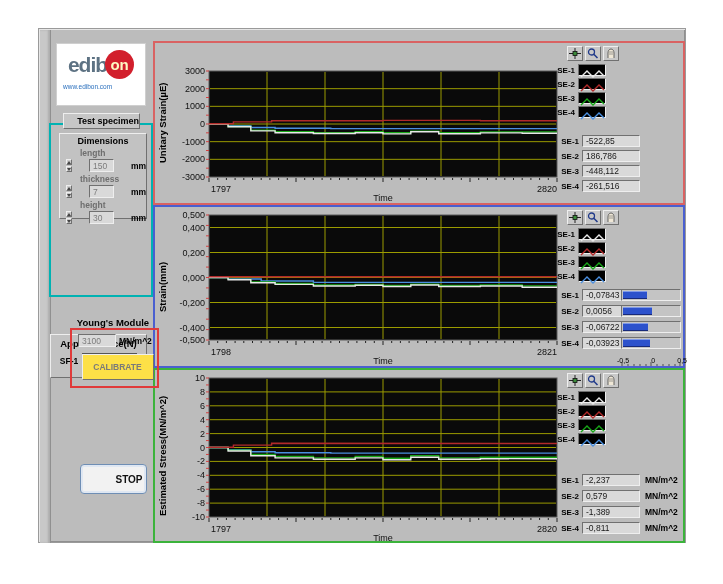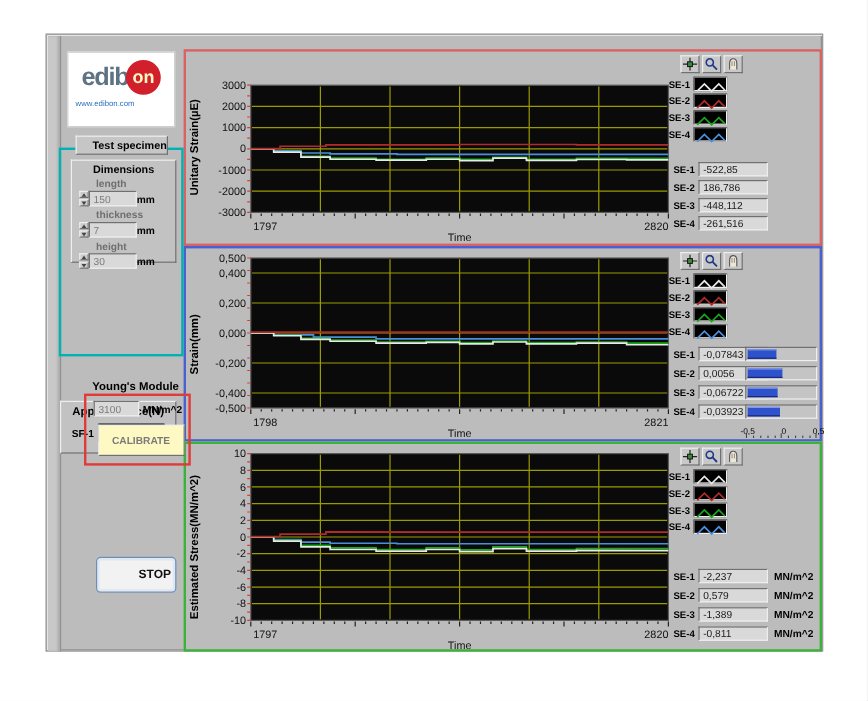--- a/index.html
+++ b/index.html
@@ -31,35 +31,35 @@
   #website { font-size:6.5px; color:#2a6fbd; margin-top:4px; text-align:left; padding-left:6px; }
 
   #spec-tab { position:absolute; left:24px; top:84px; width:77px; height:16px; z-index:3;
     background:#c6c6c6; font-size:9px; font-weight:bold; text-align:right; line-height:14px; }
   #teal-box { position:absolute; left:10px; top:94px; width:104px; height:174px;
     border:2px solid #00b2b2; z-index:1; }
   #dims-box { position:absolute; left:8px; top:8px; width:88px; height:86px; background:#c2c2c2; }
   .group-title { font-size:9px; font-weight:bold; text-align:center; padding-top:2px; }
   .dim-field { margin-left:6px; margin-top:2px; }
   .dim-label { font-size:8.5px; font-weight:bold; color:#6e6e6e; margin-left:14px; line-height:10px; }
-  .dim-row { display:flex; align-items:center; gap:0; margin-top:1px; }
+  .dim-row { display:flex; align-items:center; gap:17px; margin-top:1px; }
   .spinner { width:8px; height:13px; display:flex; flex-direction:column; gap:1px; }
   .spin-btn { flex:1; background:#cccccc; display:flex; align-items:center; justify-content:center; }
   .tri-up { width:0; height:0; border-left:2px solid transparent; border-right:2px solid transparent; border-bottom:3px solid #444; }
   .tri-dn { width:0; height:0; border-left:2px solid transparent; border-right:2px solid transparent; border-top:3px solid #444; }
   .dim-value { width:40px; height:13px; color:#7c7c7c; }
   .unit { font-size:8.5px; font-weight:bold; }
 
   #youngs-title { position:absolute; left:12px; top:192px; width:100px; text-align:center;
     font-size:9.5px; font-weight:bold; }
   #youngs-box { position:absolute; left:19px; top:203px; width:89px; height:60px;
     border:2px solid #e03a3a; padding:4px 0 16px 6px; }
   #youngs-row { display:flex; align-items:center; gap:3px; }
   #youngs-value { width:38px; height:13px; color:#7c7c7c; }
-  #calibrate-btn { margin:7px auto 0 auto; width:72px; height:26px; background:#fef9c3;
+  #calibrate-btn { margin:7px auto 0 auto; width:72px; height:26px; background:#fde047;
     font-size:8.5px; font-weight:bold; color:#7a7a7a; display:block; text-align:center;
     font-family:"Liberation Sans", sans-serif; }
 
   #force-box { position:absolute; left:11px; top:305px; width:97px; height:44px;
     background:#c2c2c2; text-align:center; }
   #force-title { font-size:9.5px; font-weight:bold; padding-top:3px; }
   #force-row { display:flex; align-items:center; justify-content:center; gap:4px; margin-top:4px; }
   #force-chan { font-size:8.5px; font-weight:bold; }
   #force-lcd { width:55px; height:15px; background:#000000; color:#ff2020;
     font-size:10px; font-weight:bold; display:flex; align-items:center; justify-content:flex-end; padding-right:2px;

